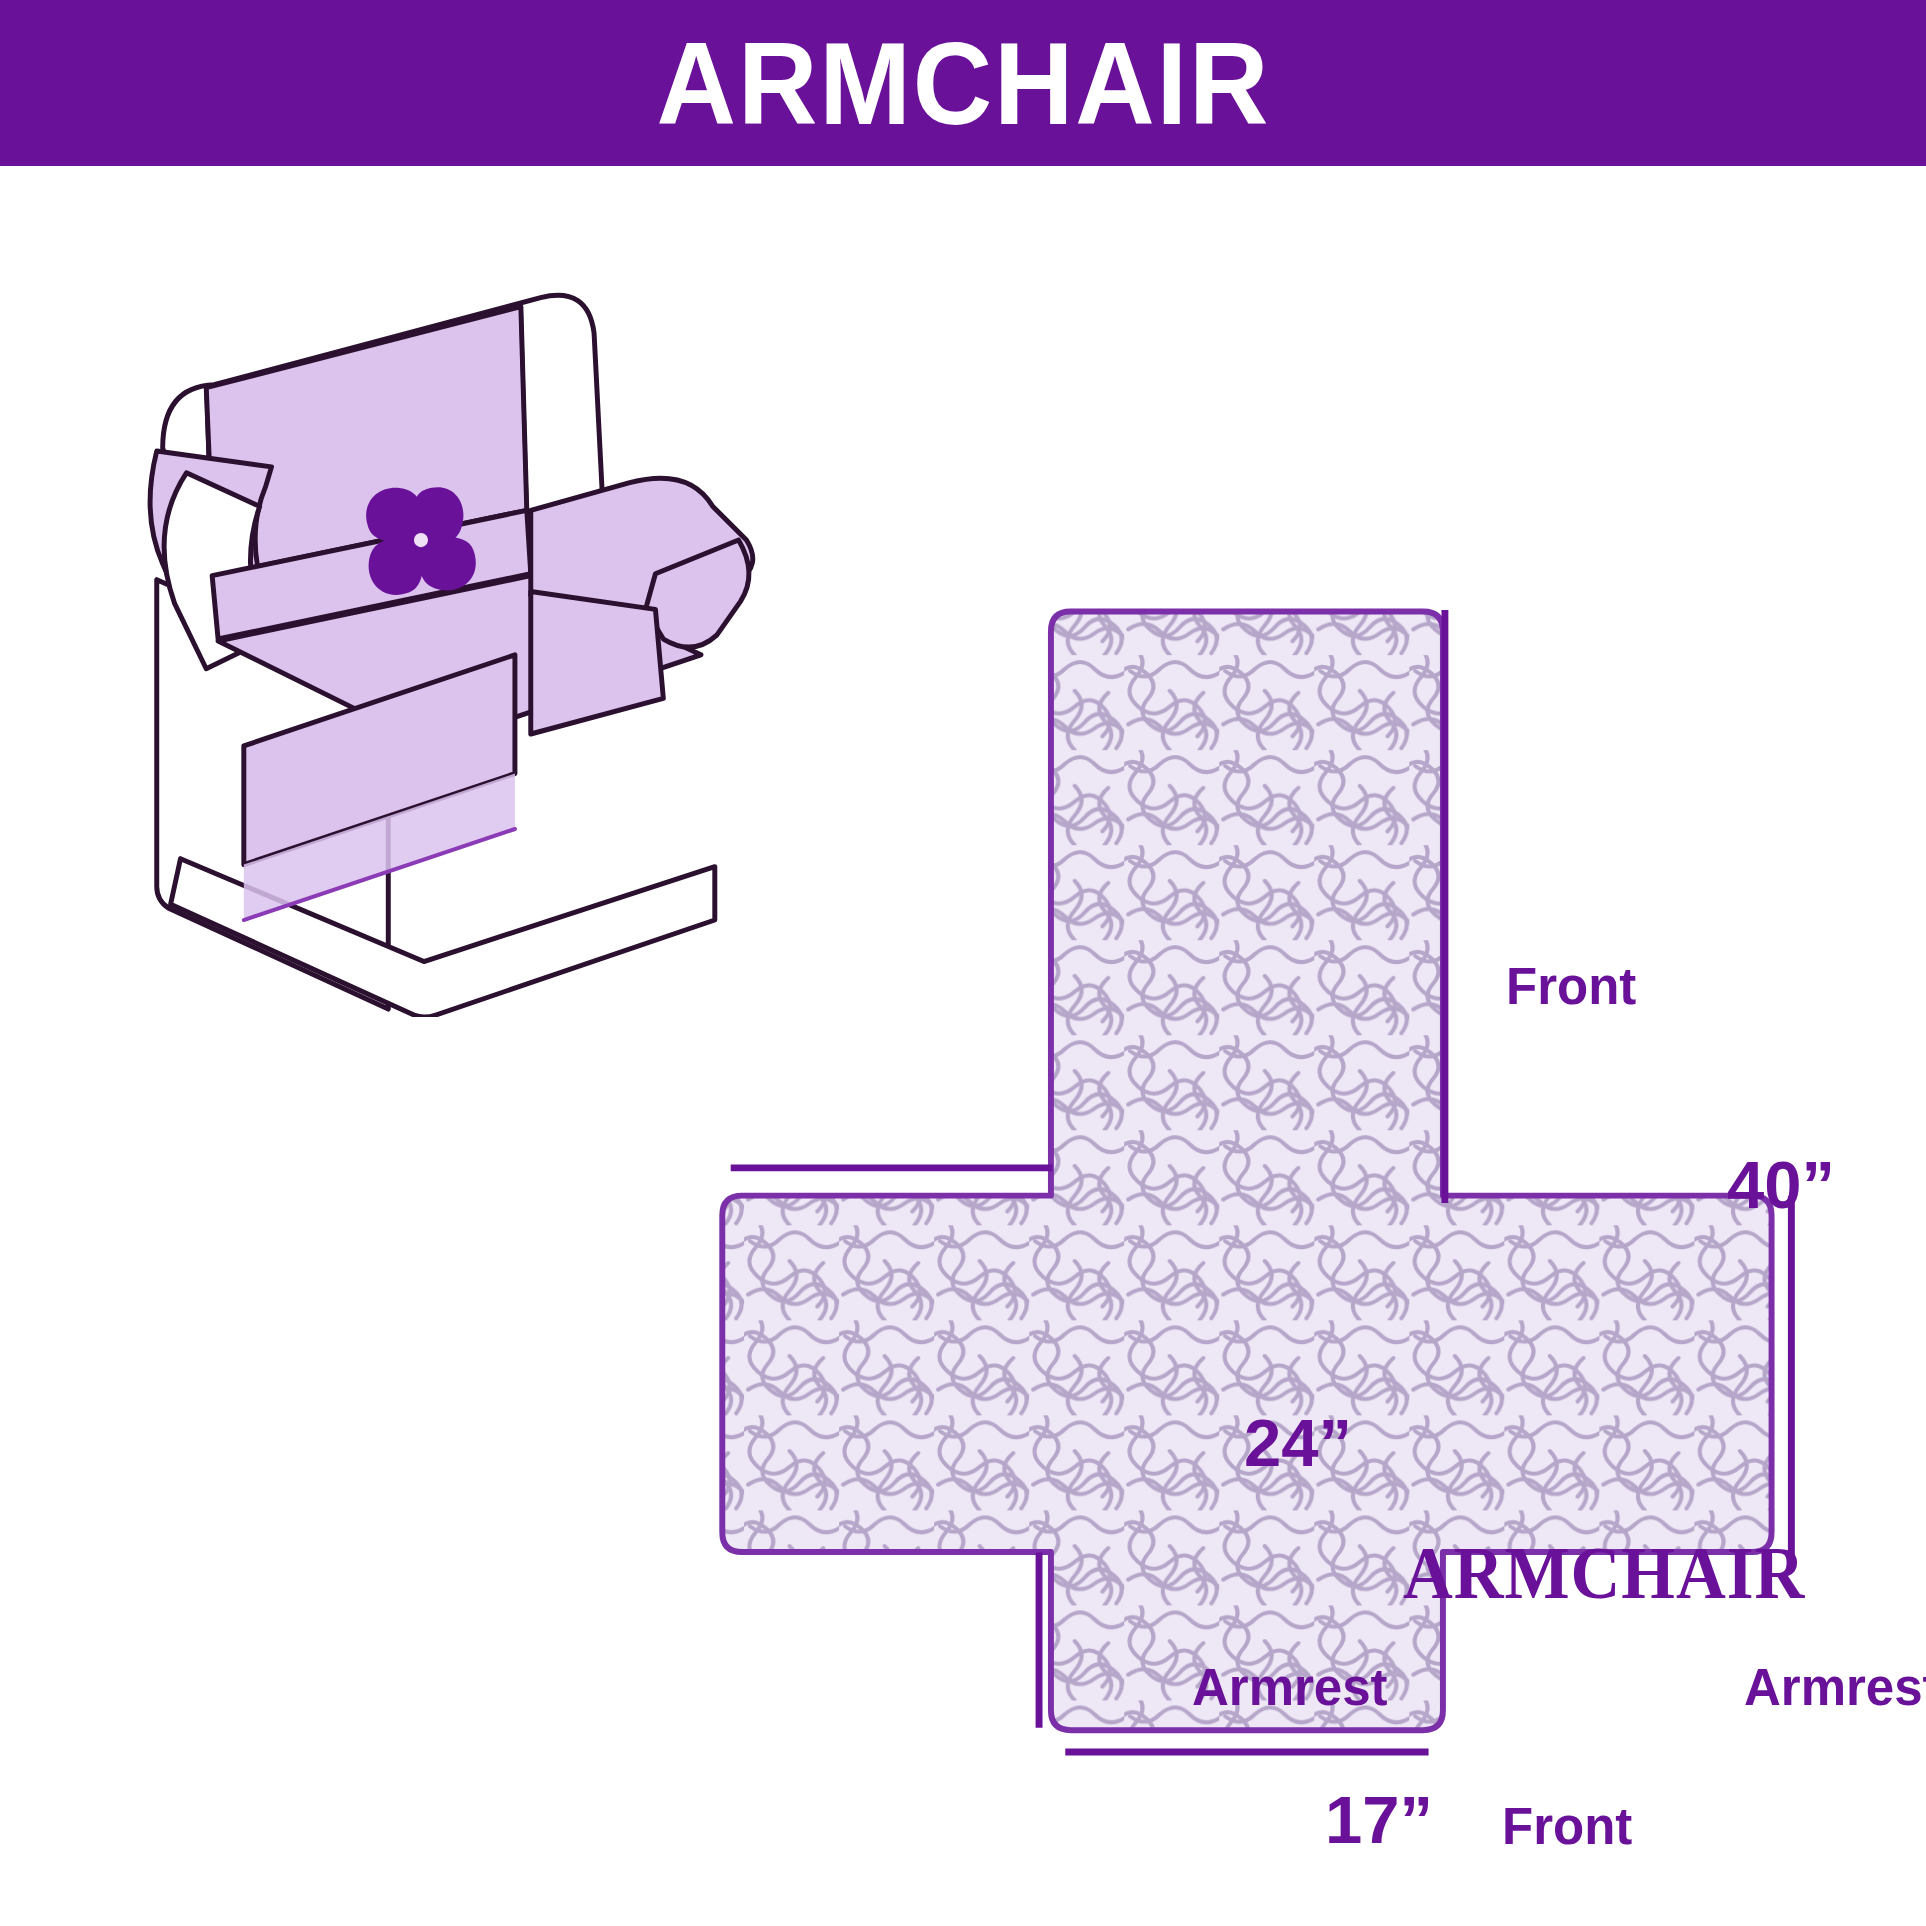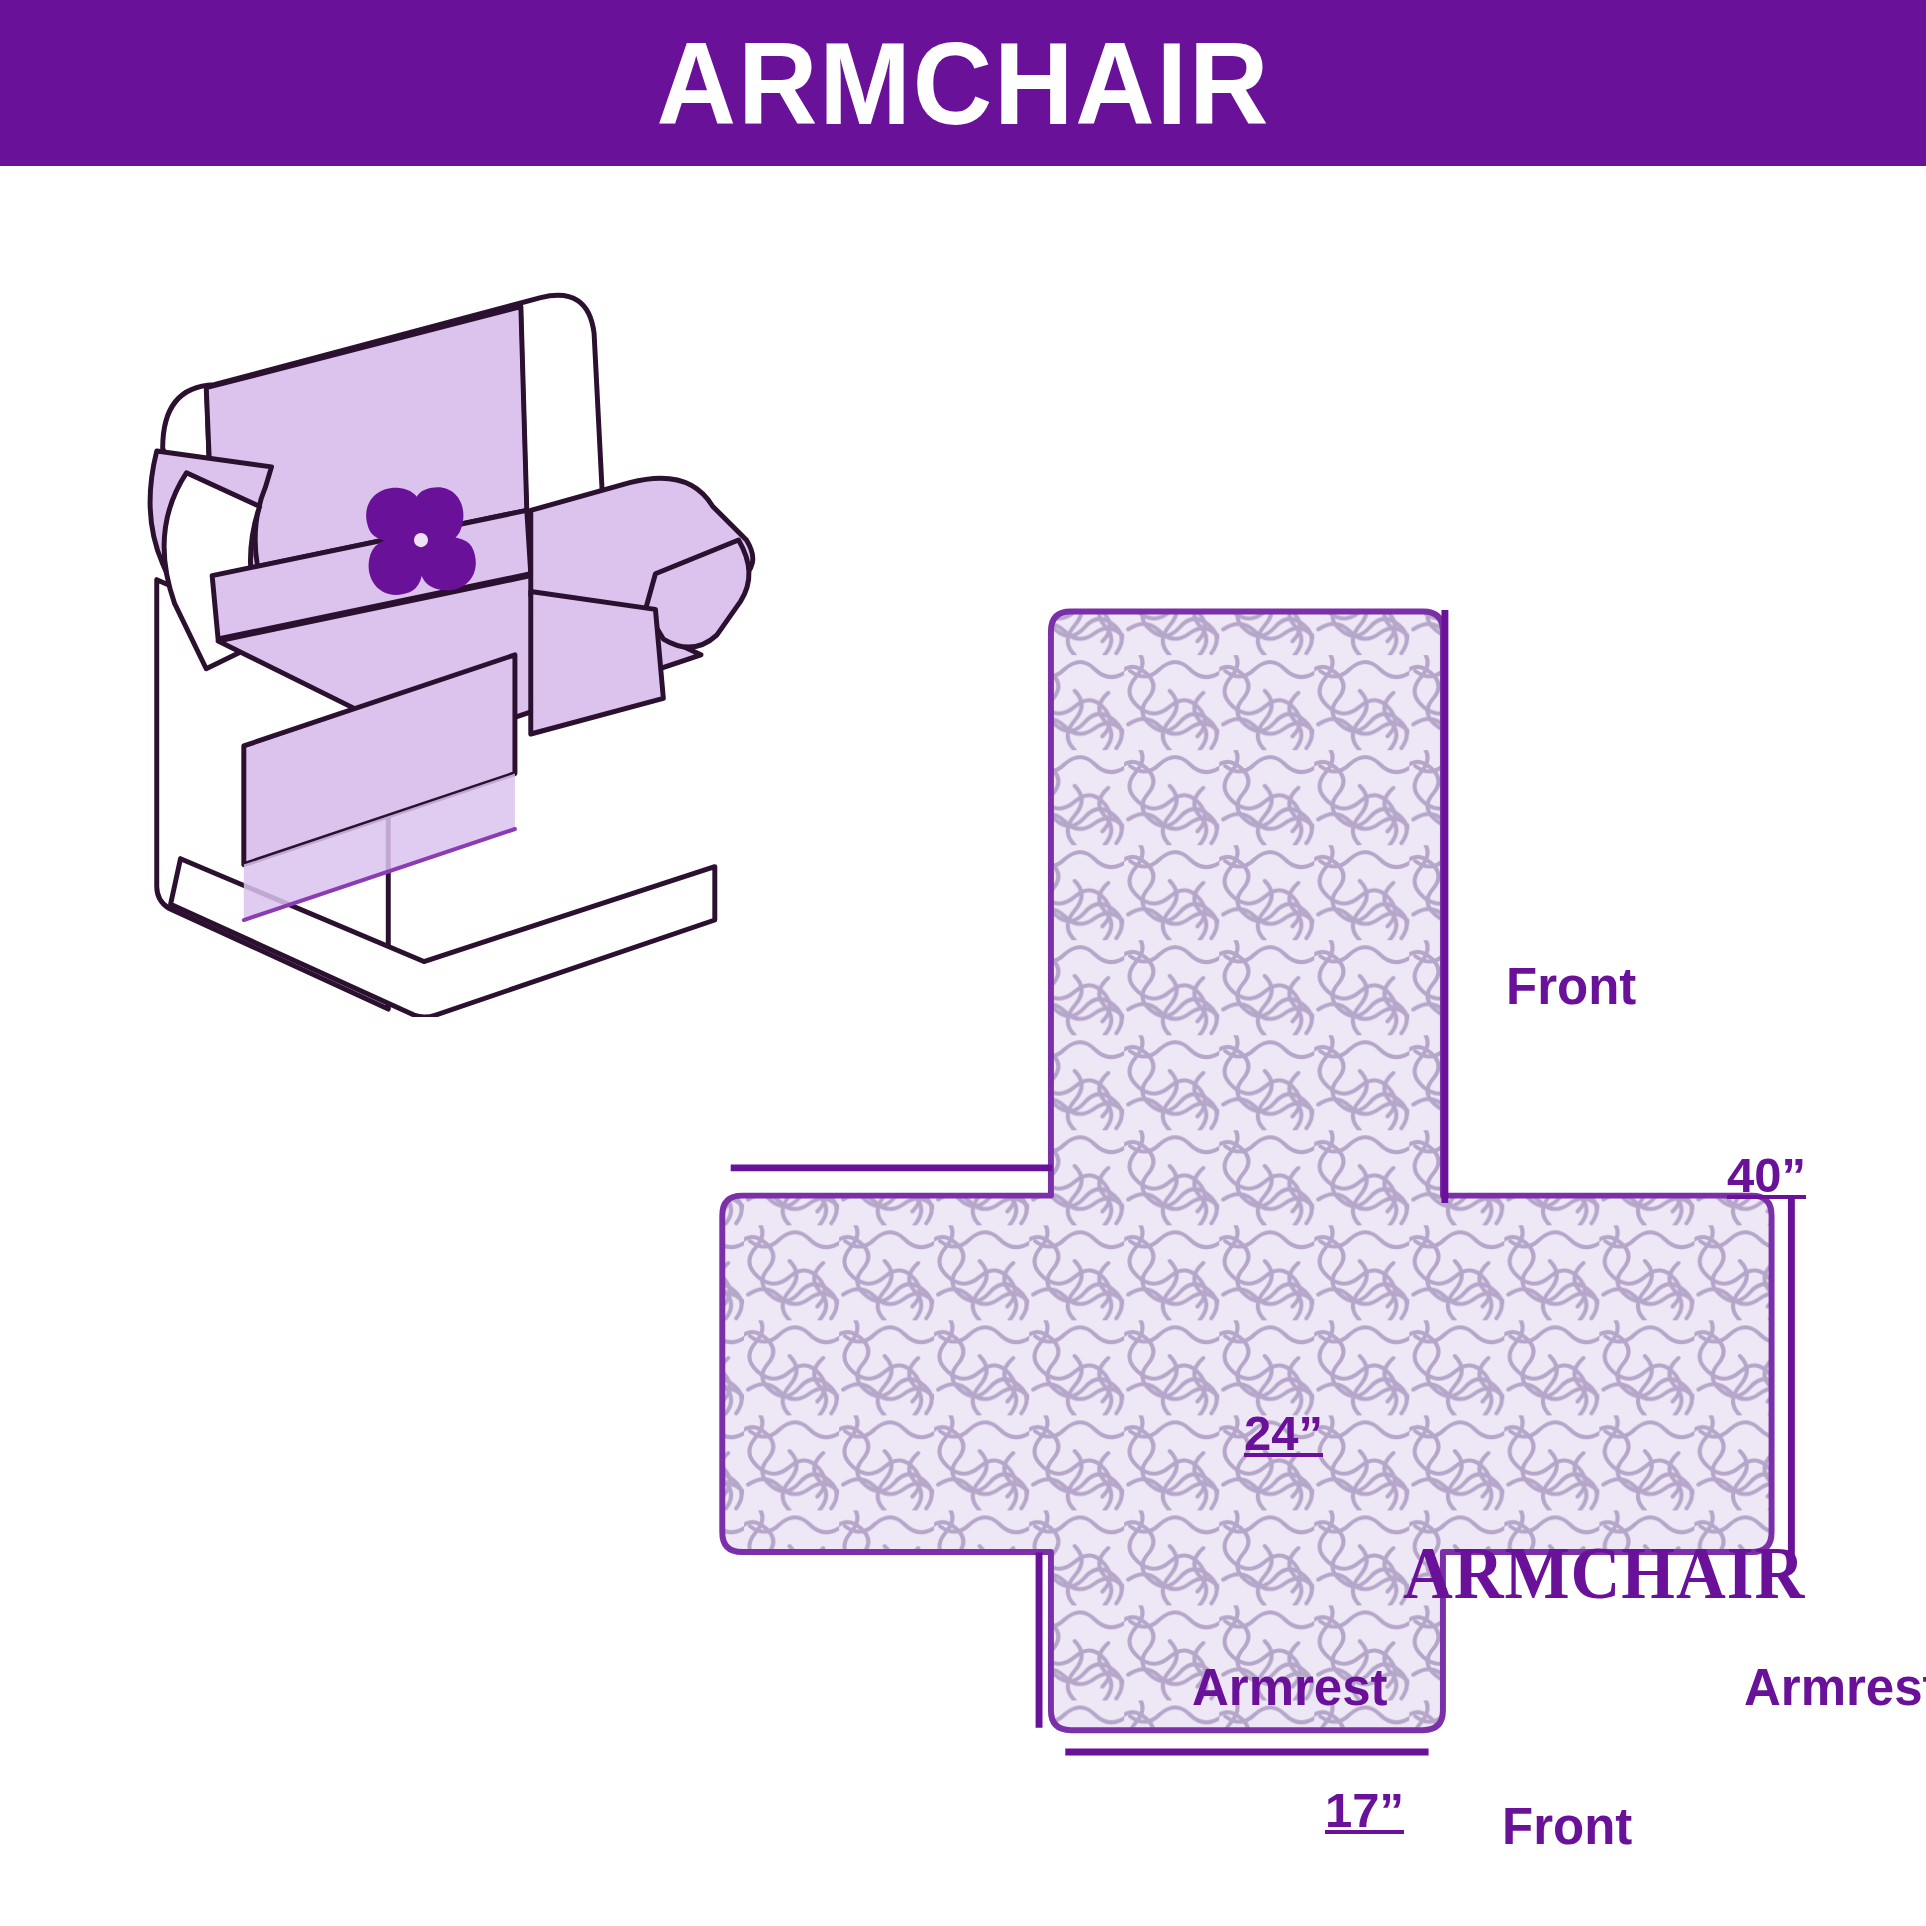--- a/index.html
+++ b/index.html
@@ -48,21 +48,21 @@
   
   .lbl{
     position:absolute;
     color:#6A1199;
     font-family:"Liberation Sans", sans-serif;
     font-weight:bold;
     white-space:nowrap;
     line-height:1;
   }
   .lbl-panel{ font-size:51px; }
-  .lbl-dim{ font-size:49px;text-decoration:underline; }
+  .lbl-dim{ font-size:67px; }
   .lbl-center{
     font-size:75px;
     font-family:"Liberation Serif", serif;
     font-weight:bold;
     letter-spacing:1px;
     transform:scaleX(0.92);
     transform-origin:left center;
   }
 
   .lbl-back{    left:952px; top:496px; }

